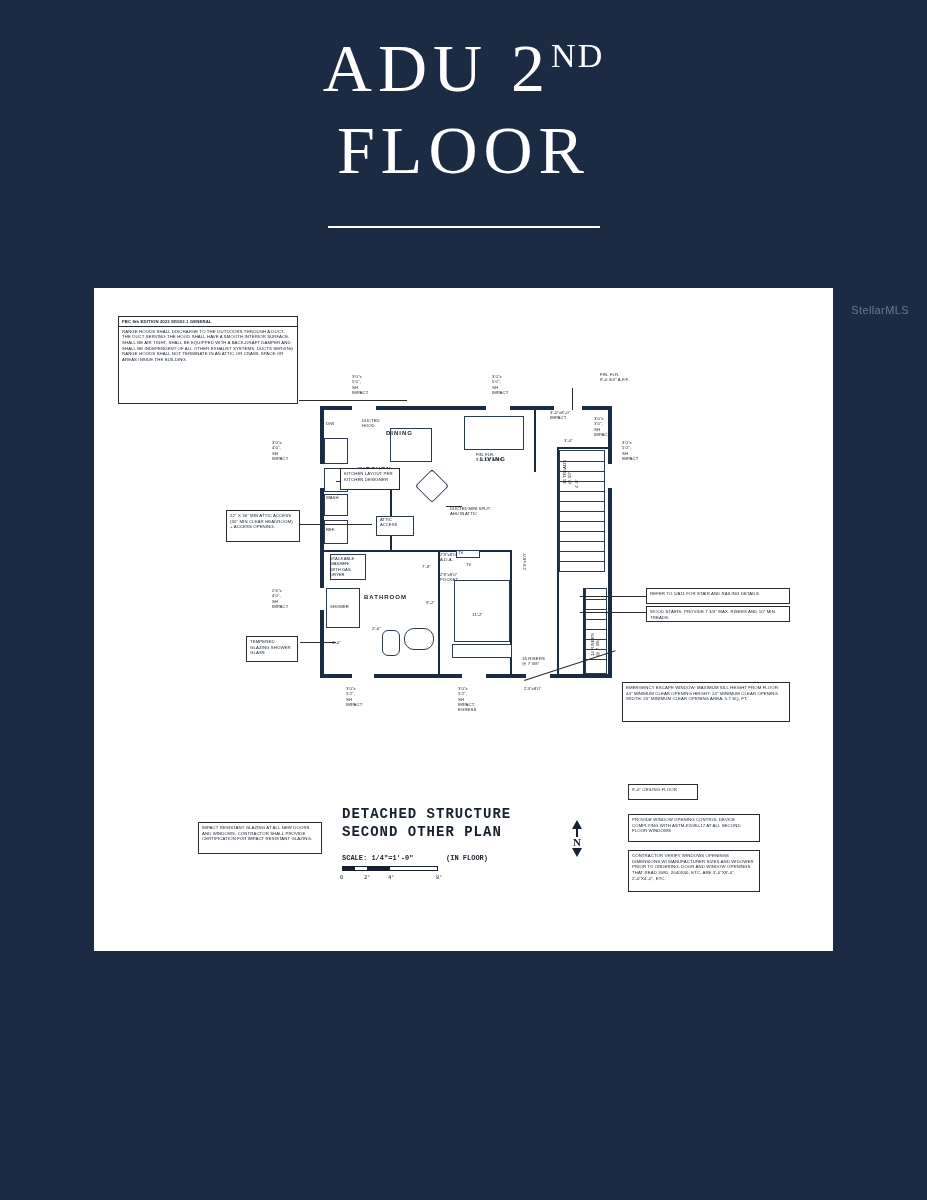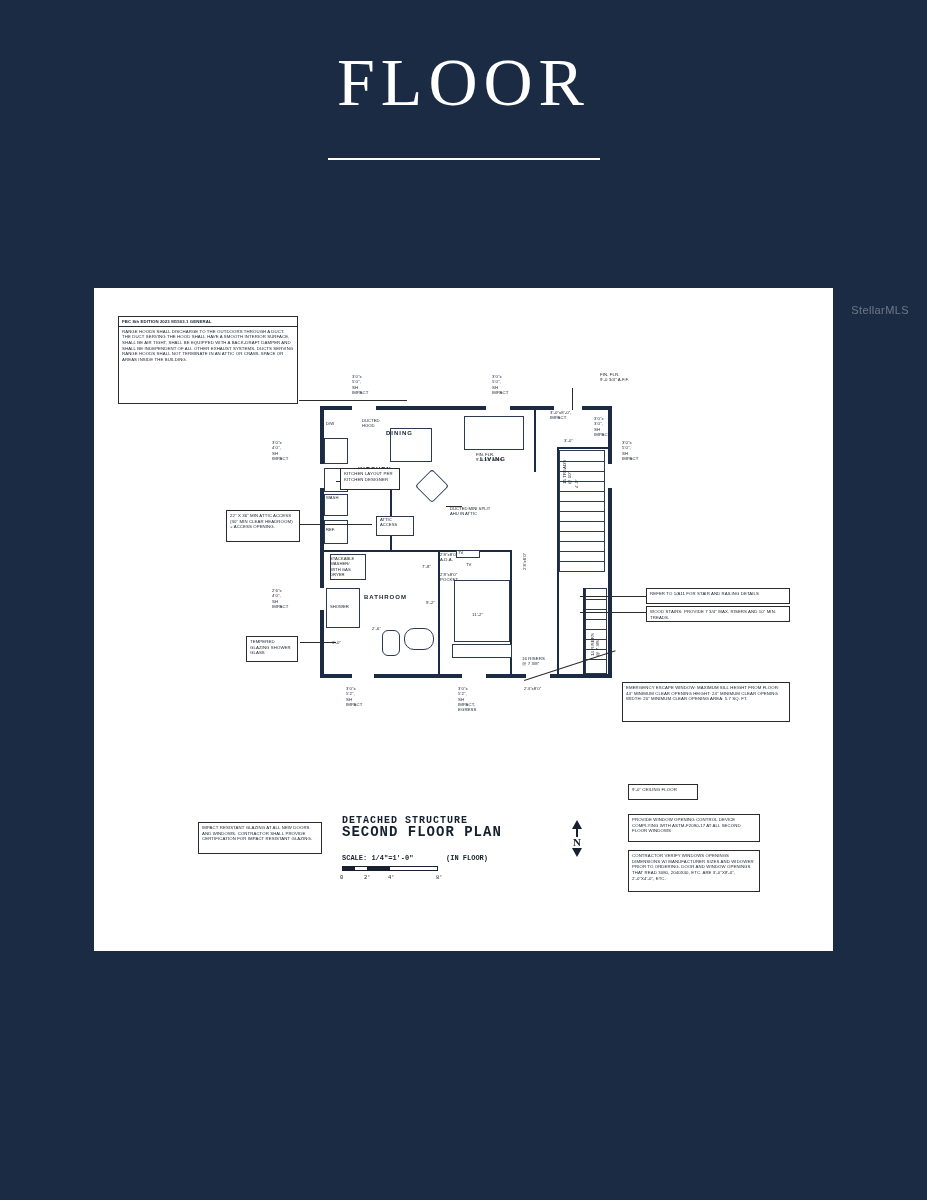--- a/index.html
+++ b/index.html
@@ -180,20 +180,23 @@
     font-size: 11px;
     letter-spacing: 0.4px;
   }
 </style>
 </head>
 <body>
 
 <div class="page">
 
   <div class="title-wrap">
+    <div class="title-line1">
+      <span>ADU 2</span><span class="title-sup">ND</span>
+    </div>
     <div class="title-line2">FLOOR</div>
     <div class="title-rule"></div>
   </div>
 
   <div class="watermark">StellarMLS</div>
 
   <div class="sheet">
     <div class="plan">
 
       <div class="wall" style="left:226px; top:118px; width:292px; height:4px;"></div>
@@ -423,22 +426,22 @@
       <div class="note" style="left:534px; top:562px; width:132px; height:42px;">
         <span>CONTRACTOR VERIFY WINDOWS
 OPENINGS DIMENSIONS W/
 MANUFACTURER SIZES AND
 WIDOWER PRIOR TO ORDERING.
 DOOR AND WINDOW OPENINGS
 THAT READ 3080, 2040X40, ETC.
 ARE 3'-0"X8'-0", 2'-0"X4'-0", ETC.</span>
       </div>
 
-      <div class="plan-title" style="left:248px; top:518px; font-size:10px;margin-top:9px;">DETACHED STRUCTURE</div>
-      <div class="plan-title" style="left:248px; top:536px; font-size:14px;">SECOND FLOOR PLAN</div>
+      <div class="plan-title" style="left:248px; top:518px; font-size:14px;">DETACHED STRUCTURE</div>
+      <div class="plan-title" style="left:248px; top:536px; font-size:14px;">SECOND OTHER PLAN</div>
 
       <div class="scale-txt" style="left:248px; top:566px;">SCALE: 1/4"=1'-0"</div>
       <div class="scale-txt" style="left:352px; top:566px;">(IN FLOOR)</div>
       <div class="scalebar" style="left:248px; top:578px; width:96px;"></div>
       <div class="scale-num" style="left:246px; top:586px;">0</div>
       <div class="scale-num" style="left:270px; top:586px;">2'</div>
       <div class="scale-num" style="left:294px; top:586px;">4'</div>
       <div class="scale-num" style="left:342px; top:586px;">8'</div>
 
       <div class="north" style="left:470px; top:532px;">

